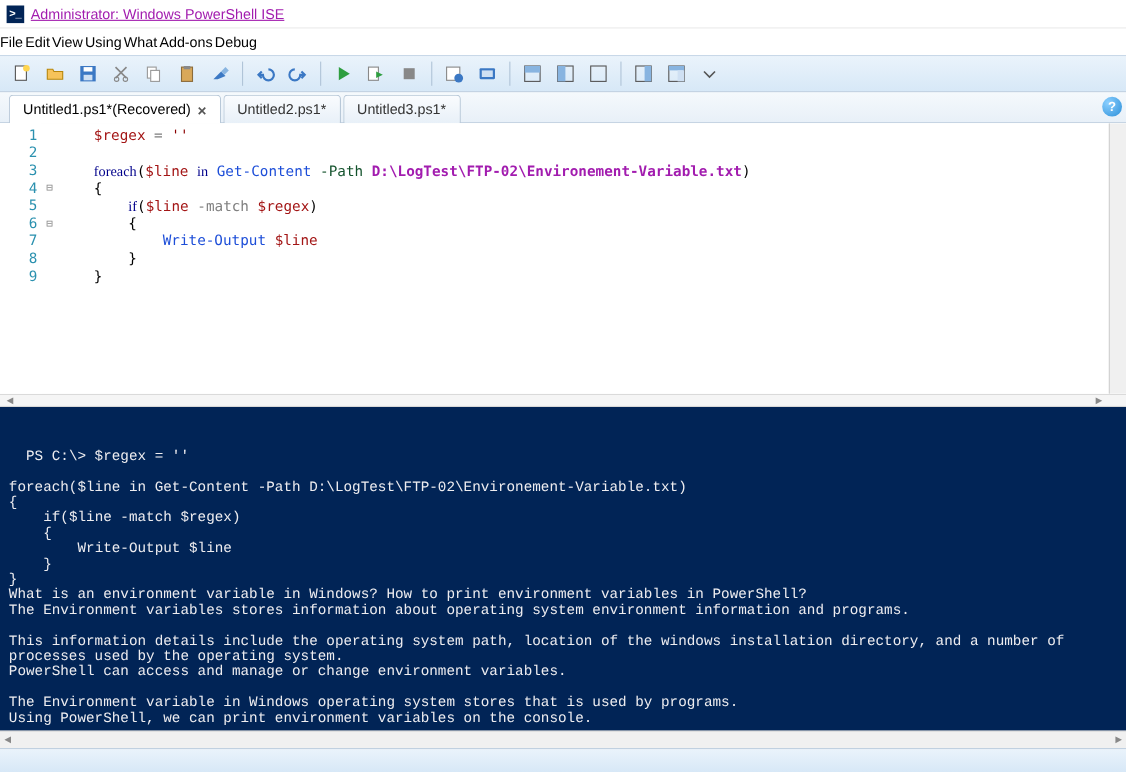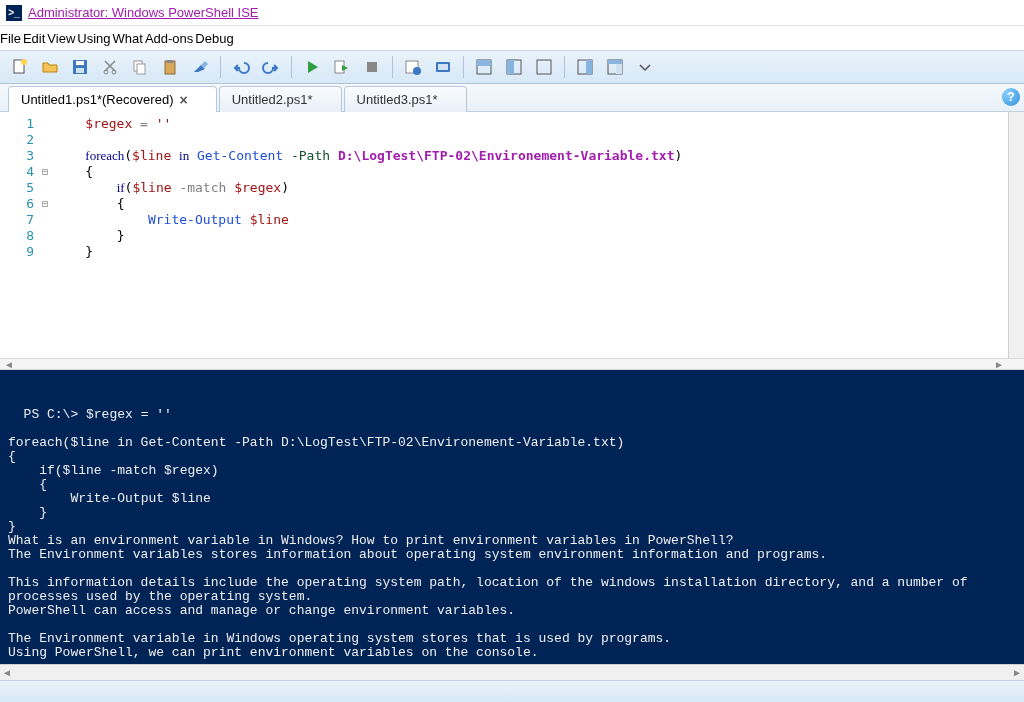--- a/index.html
+++ b/index.html
@@ -7,21 +7,21 @@
   .titlebar { background: #fff; padding: 4px 6px; display: flex; align-items: center; gap: 6px; border-bottom: 1px solid #e5e5e5; height: 26px; }
   .titlebar .appicon { width: 16px; height: 16px; background: #012456; display: flex; align-items: center; justify-content: center; color: #fff; font-size: 10px; font-weight: bold; }
   .titlebar .title { color: #a21caf; font-size: 13px; text-decoration: underline; }
   .menubar { background: #fff; padding: 2px 0; display: flex; gap: 2px; height: 24px; align-items: center; }
   .menubar .menu-item { padding: 2px 0; color: #000; font-size: 13px; cursor: default; }
   .toolbar { background: linear-gradient(#eaf3fb, #d7e8f7); border-top: 1px solid #c8d8e8; border-bottom: 1px solid #b0c4d8; height: 34px; display: flex; align-items: center; padding: 0 6px; gap: 2px; }
   .tb-btn { width: 28px; height: 26px; display: flex; align-items: center; justify-content: center; border: 1px solid transparent; border-radius: 2px; cursor: default; }
   .tb-sep { width: 1px; height: 22px; background: #b0c4d8; margin: 0 4px; }
   .tb-btn svg { width: 18px; height: 18px; }
   .tabbar { background: linear-gradient(#f5f9fc, #e8f0f8); border-bottom: 1px solid #c0d0e0; height: 28px; display: flex; align-items: flex-end; padding: 0 8px; gap: 2px; }
-  .tab { padding: 5px 28px 5px 12px; background: linear-gradient(#fafcfe, #e8f0f8); border: 1px solid #b8c8d8; border-bottom: none; border-radius: 4px 4px 0 0; font-size: 13px; color: #333; display: flex; align-items: center; gap: 6px; position: relative; top: 1px; cursor: default;}
+  .tab { padding: 5px 12px 5px 12px; background: linear-gradient(#fafcfe, #e8f0f8); border: 1px solid #b8c8d8; border-bottom: none; border-radius: 4px 4px 0 0; font-size: 13px; color: #333; display: flex; align-items: center; gap: 6px; position: relative; top: 1px; cursor: default;}
   .tab.active { background: #fff; color: #000; }
   .tab .close-x { font-size: 14px; color: #555; font-weight: bold; line-height: 1; }
   .editor { flex: 0 0 246px; background: #fff; display: flex; overflow: hidden; position: relative; }
   .gutter { width: 38px; background: #fff; border-right: 0; text-align: right; padding: 4px 4px 0 0; color: #2b91af; font-family: Consolas, monospace; font-size: 13px; line-height: 16px; }
   .gutter .ln { height: 16px; }
   .fold { width: 14px; color: #888; font-family: monospace; font-size: 10px; line-height: 16px; padding-top: 4px; }
   .fold div { height: 16px; text-align: center; }
   .code { flex: 1; font-family: Consolas, monospace; font-size: 13px; line-height: 16px; padding: 4px 2px 0 2px; white-space: pre; color: #000; position: relative; }
   .code .row { height: 16px; }
   .tok-var { color: #a31515; }

